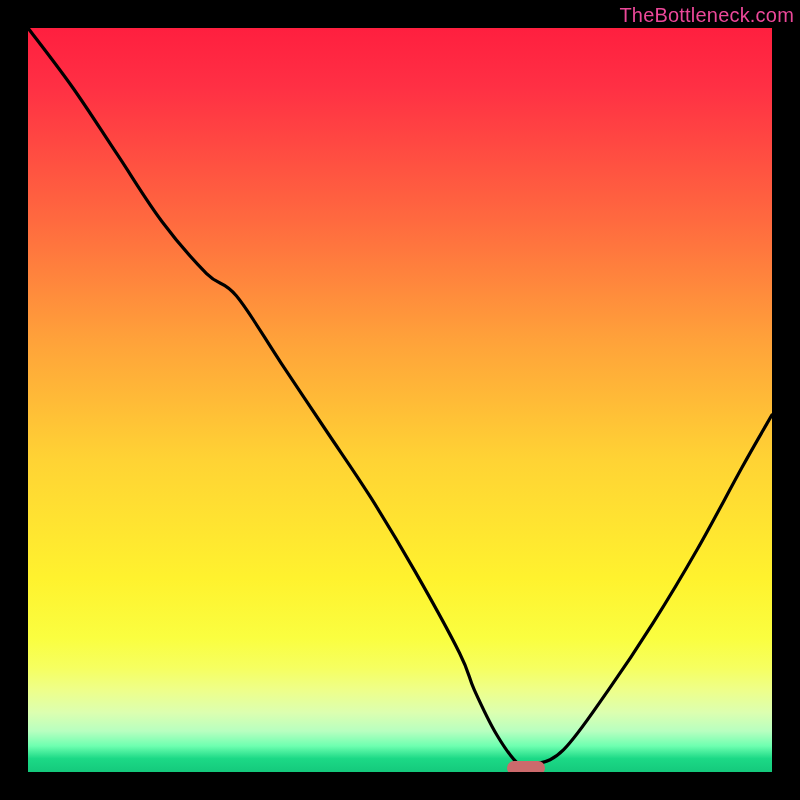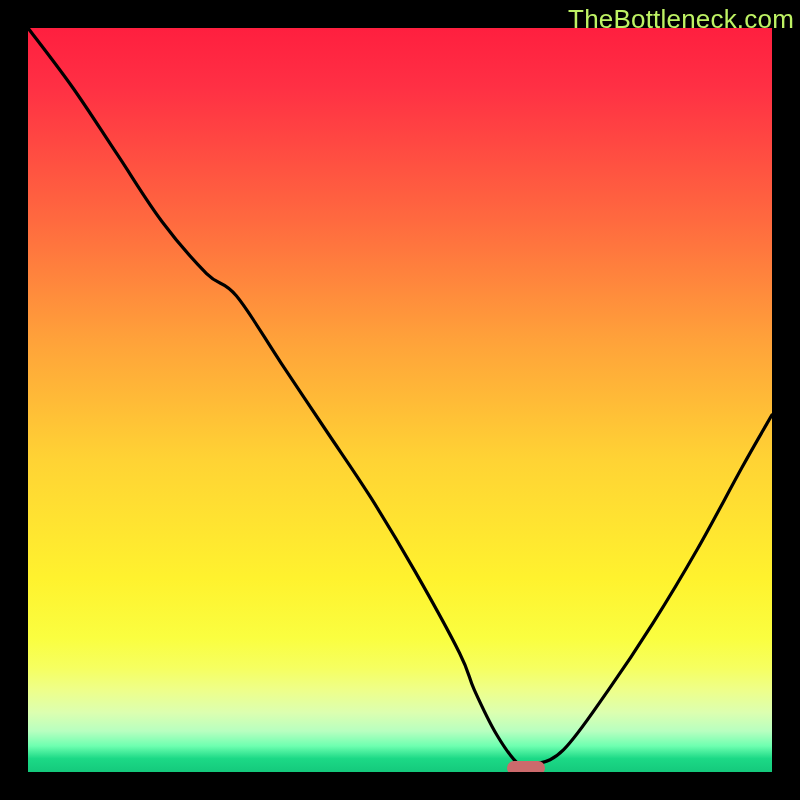--- a/index.html
+++ b/index.html
@@ -45,22 +45,22 @@
       #6effb0 96.5%,
       #1cd986 98.2%,
       #14c97c 100%
     );
   }
   .watermark {
     position: absolute;
     top: 4px;
     right: 6px;
     font-family: Arial, Helvetica, sans-serif;
-    font-size: 26px;
-    color: #bef264;
+    font-size: 20px;
+    color: #ec4899;
     font-weight: 500;
     letter-spacing: 0.2px;
     user-select: none;
   }
   .curve {
     position: absolute;
     inset: 0;
     width: 744px;
     height: 744px;
   }

